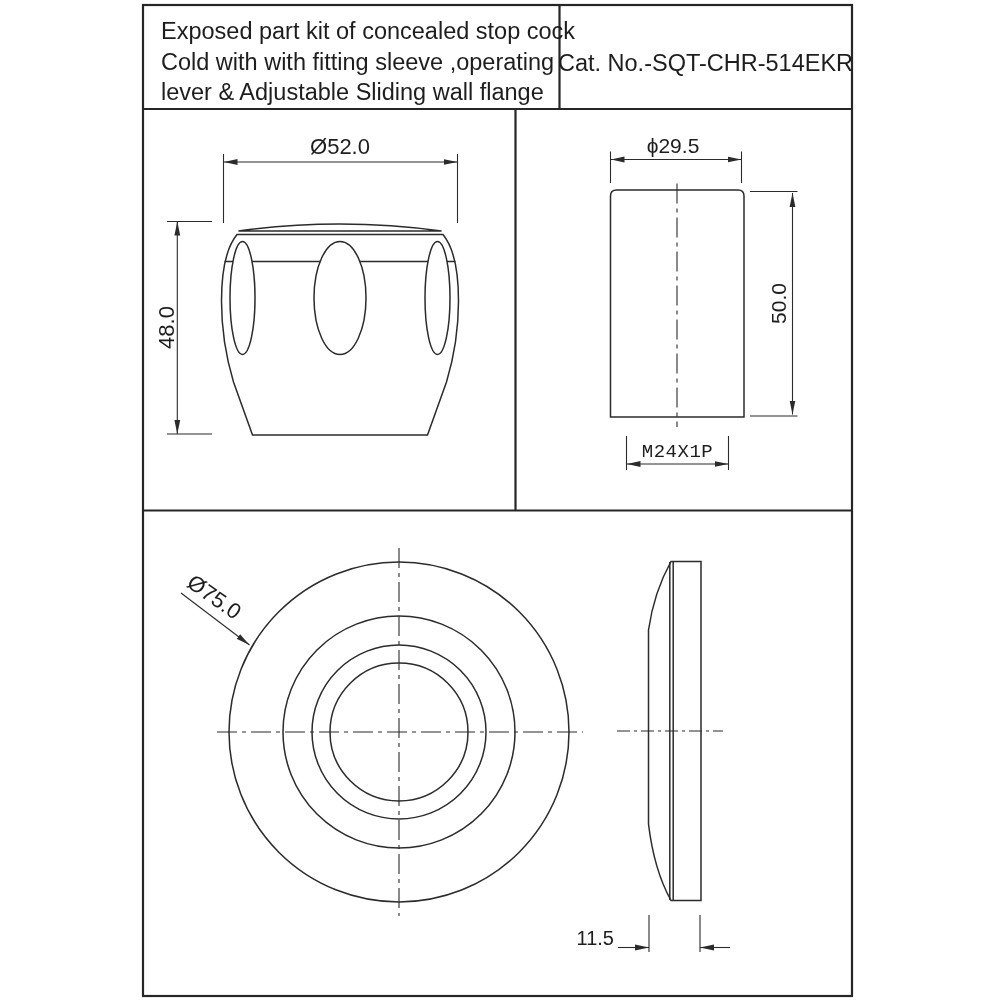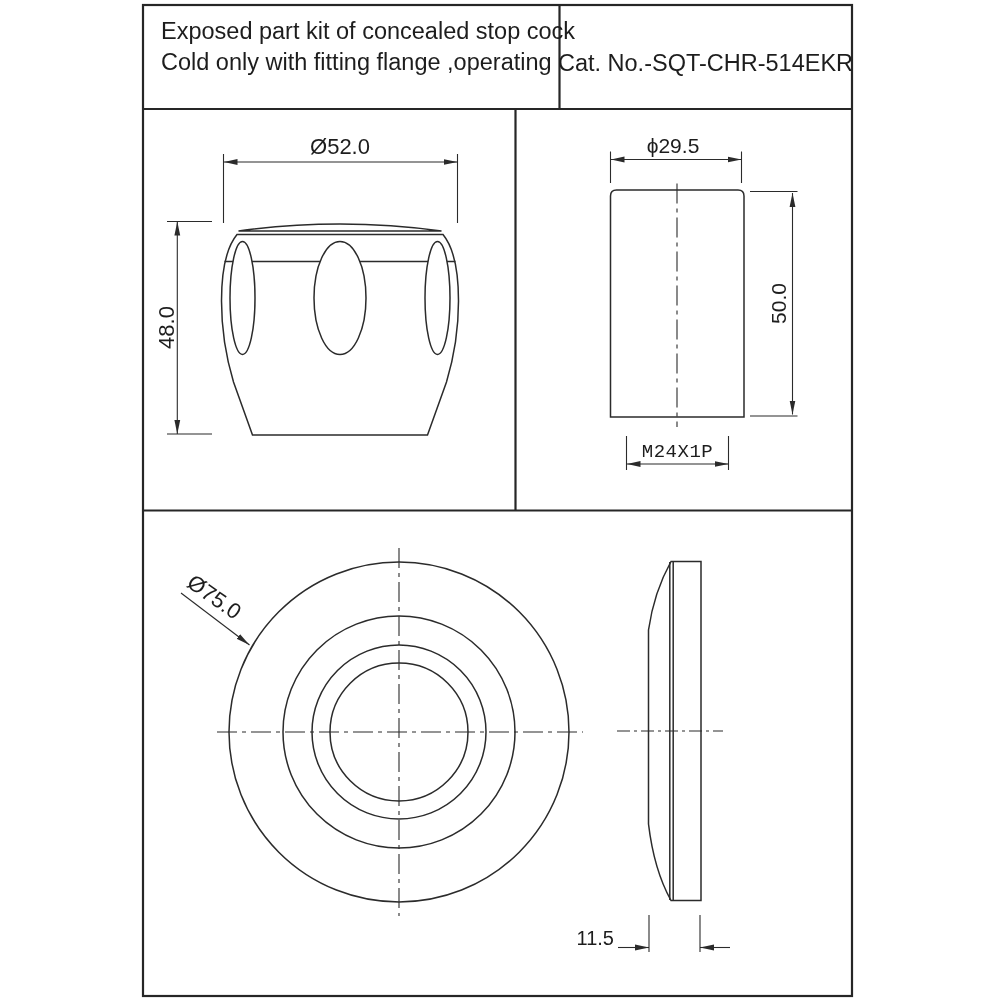--- a/index.html
+++ b/index.html
@@ -110,19 +110,20 @@
       <line x1="649" y1="915" x2="649" y2="952" class="dim"></line>
       <line x1="700" y1="915" x2="700" y2="952" class="dim"></line>
       <line x1="618" y1="947.5" x2="649" y2="947.5" class="dim" marker-end="url(#arr)"></line>
       <line x1="700" y1="947.5" x2="730" y2="947.5" class="dim" marker-start="url(#arr)"></line>
       <text x="614" y="945" text-anchor="end" class="dim-label-xs">11.5</text>
     </g>
   </svg>
 
   <div class="header-title">
     <span>Exposed part kit of concealed stop cock</span>
-    <span>Cold only with fitting flange ,operating</span>
+    <span>Cold with with fitting sleeve ,operating</span>
+    <span>lever &amp; Adjustable Sliding wall flange</span>
   </div>
   <div class="cat-cell">
     <span class="cat-no">Cat. No.-SQT-CHR-514EKR</span>
   </div>
 
 </div>
 
 </body></html>

